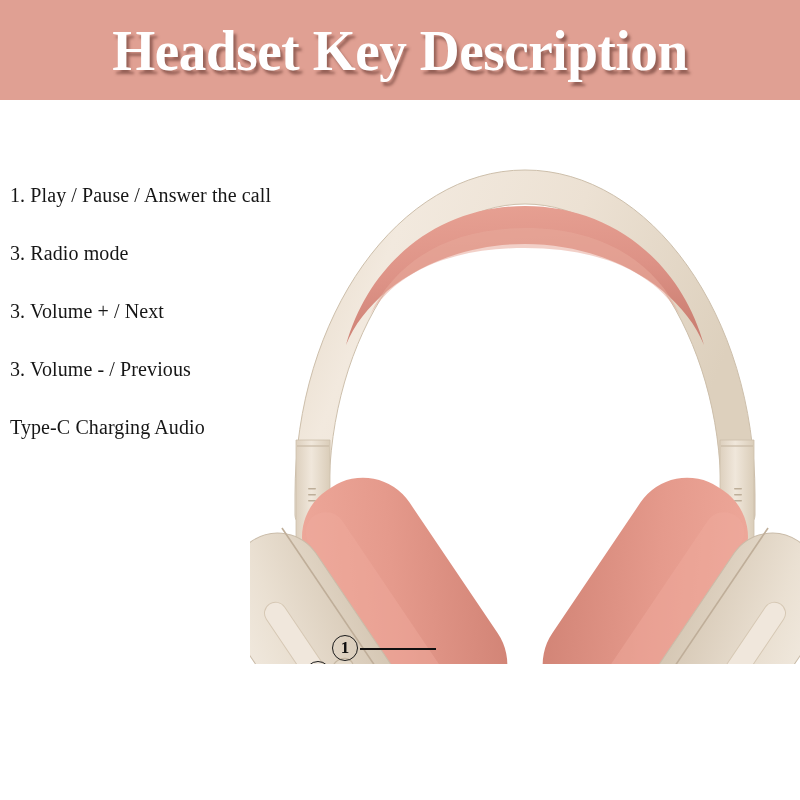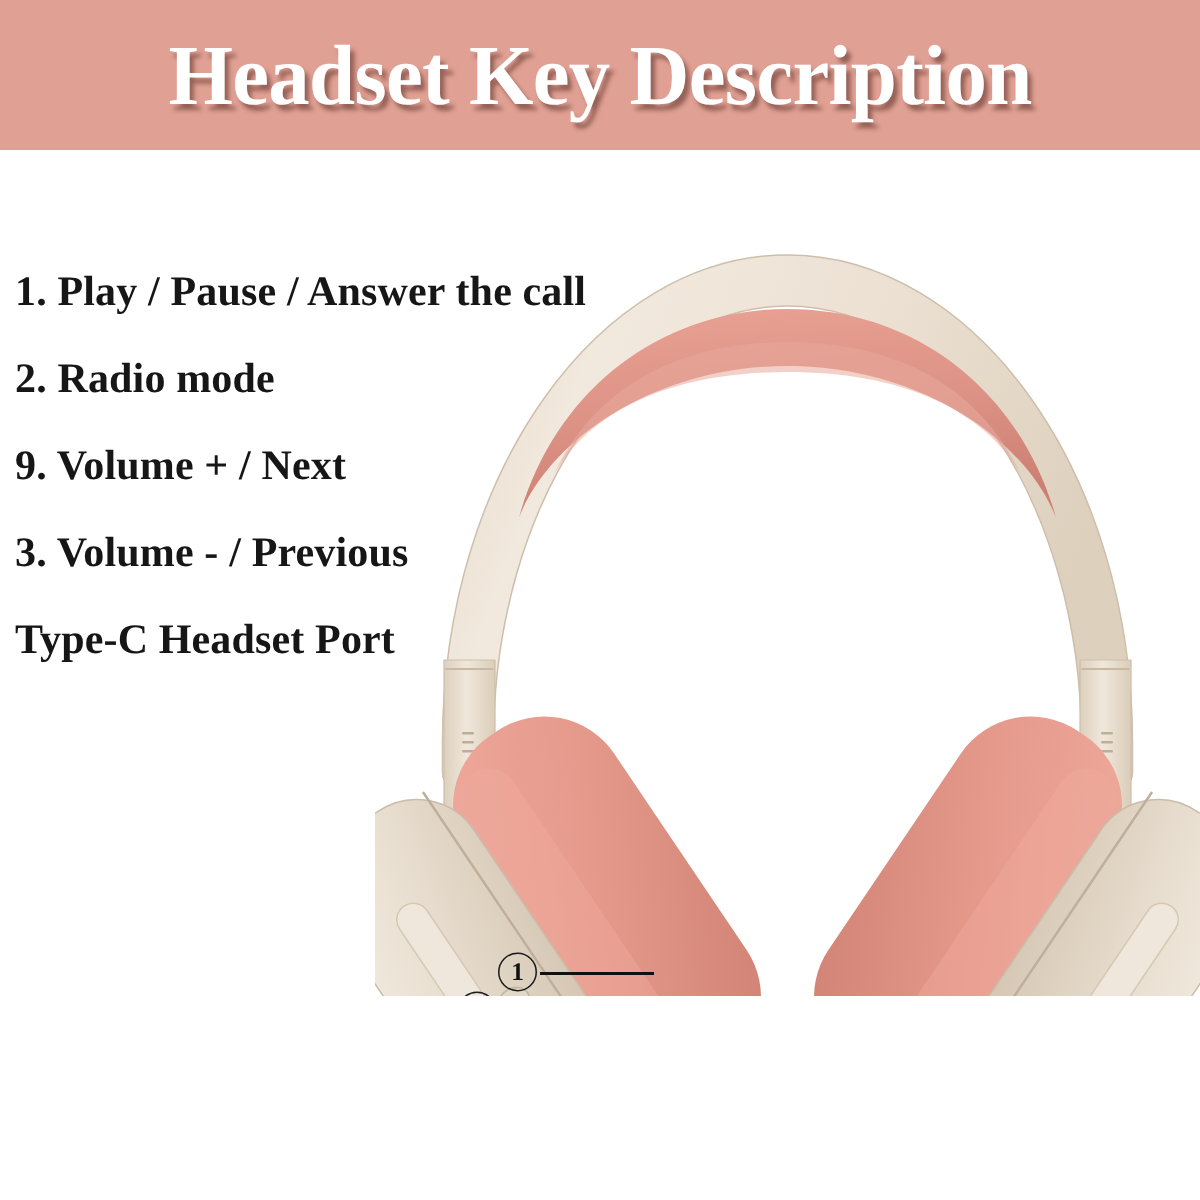--- a/index.html
+++ b/index.html
@@ -49,22 +49,22 @@
 
   
   .desc-list {
     position: absolute;
     left: 10px;
     top: 182px;
     width: 380px;
   }
   .desc-line {
     font-family: "Liberation Serif", "DejaVu Serif", serif;
-    font-weight: bold;
-    font-size: 28px;
+    font-weight: normal;
+    font-size: 20px;
     color: #161616;
     height: 58px;
     line-height: 26px;
     white-space: nowrap;
     letter-spacing: 0.1px;
   }
 
   
   .product {
     position: absolute;
@@ -114,24 +114,24 @@
 </head>
 <body>
 
 <div id="page">
 
   <div class="header-bar"></div>
   <div class="header-title">Headset Key Description</div>
 
   <div class="desc-list">
     <div class="desc-line">1. Play / Pause / Answer the call</div>
-    <div class="desc-line">2. Radio mode</div>
-    <div class="desc-line">9. Volume + / Next</div>
+    <div class="desc-line">3. Radio mode</div>
+    <div class="desc-line">3. Volume + / Next</div>
     <div class="desc-line">3. Volume - / Previous</div>
-    <div class="desc-line">Type-C Headset Port</div>
+    <div class="desc-line">Type-C Charging Audio</div>
   </div>
 
   <div class="product">
     <svg viewBox="0 0 550 620" xmlns="http://www.w3.org/2000/svg">
       <defs>
         <linearGradient id="bandGrad" x1="0" y1="0" x2="1" y2="0.3">
           <stop offset="0%" stop-color="#e3d6c4"></stop>
           <stop offset="25%" stop-color="#f2e9de"></stop>
           <stop offset="60%" stop-color="#ece1d3"></stop>
           <stop offset="100%" stop-color="#ddd0bd"></stop>

